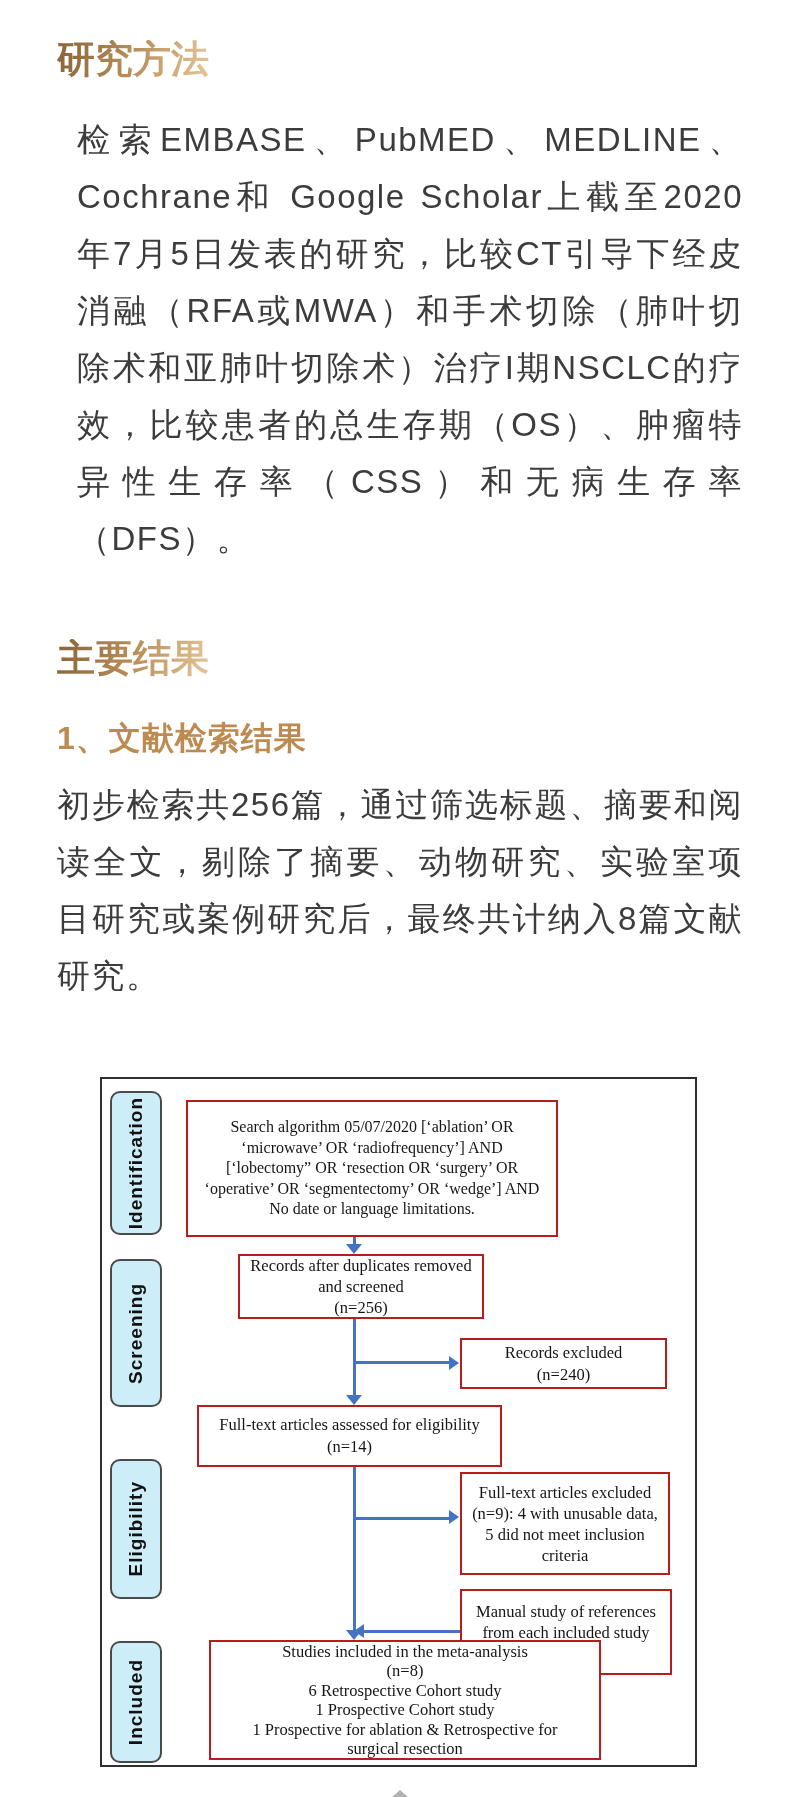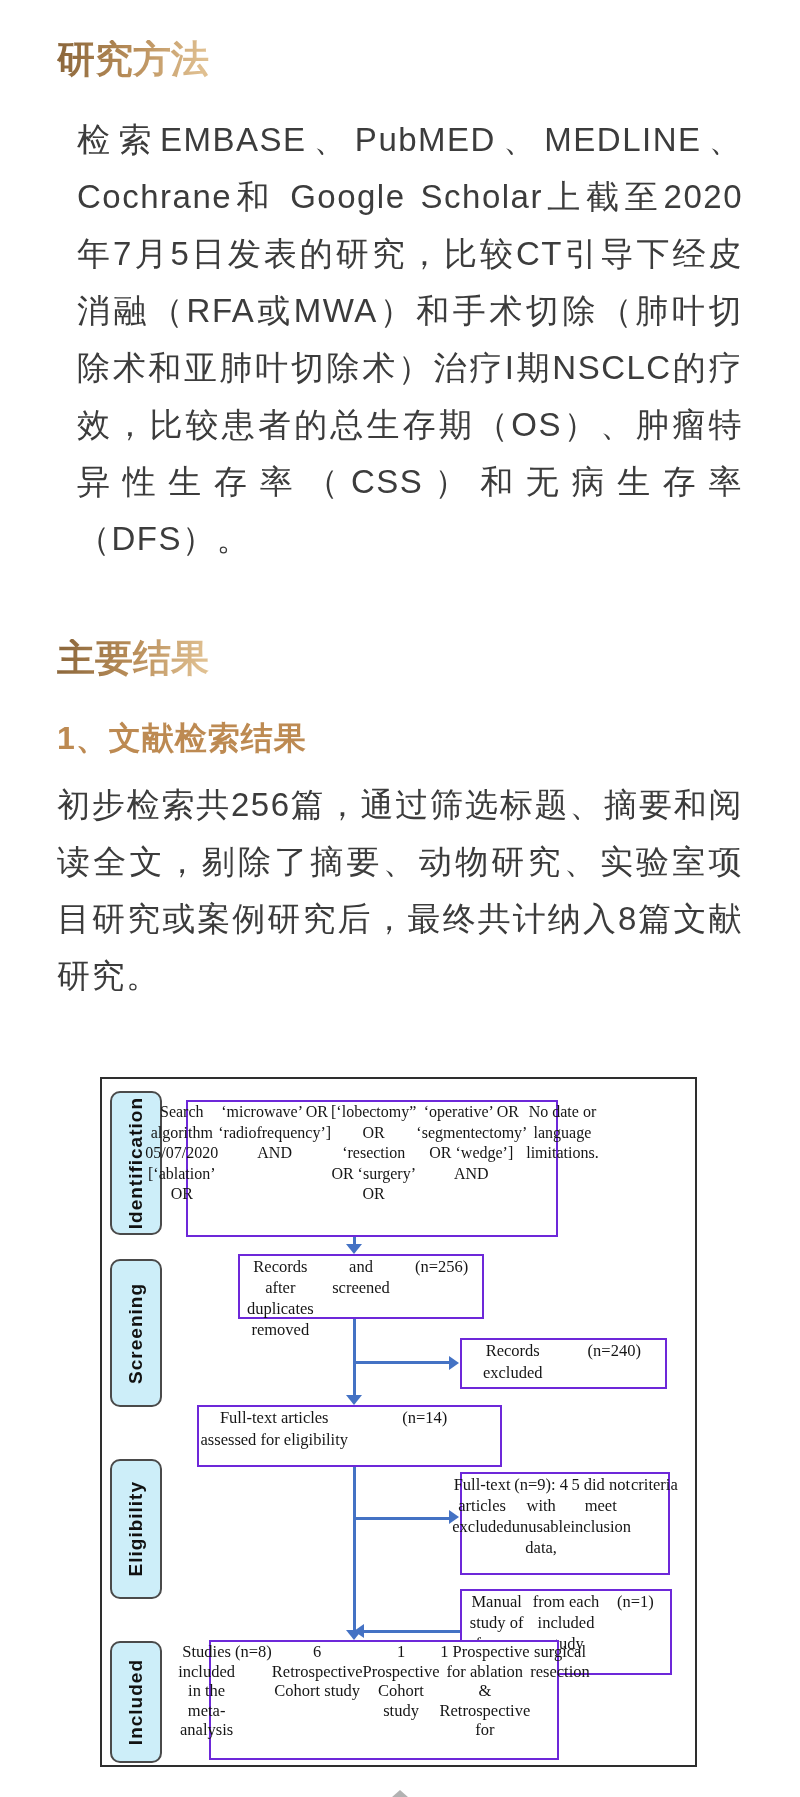--- a/index.html
+++ b/index.html
@@ -46,32 +46,32 @@
     box-sizing:border-box;
   }
   .stage span{
     writing-mode:vertical-rl;transform:rotate(180deg);
     font-family:"Liberation Sans","DejaVu Sans",sans-serif;
     font-weight:bold;font-size:19px;color:#111;letter-spacing:1px;
     white-space:nowrap;
   }
   .fbox{
     position:absolute;box-sizing:border-box;background:#fff;
-    border:2px solid #6d28d9;
-    display:flex;flex-direction:row;justify-content:center;
+    border:2px solid #b91c1c;
+    display:flex;flex-direction:column;justify-content:center;
     text-align:center;color:#151515;
   }
   .fbox div{width:100%;}
   .bx-search{left:84px;top:21px;width:372px;height:137px;font-size:16px;line-height:20.5px;}
   .bx-screened{left:136px;top:175px;width:246px;height:65px;font-size:16.5px;line-height:21px;}
   .bx-rec-excl{left:358px;top:259px;width:207px;height:51px;font-size:16.5px;line-height:22px;}
   .bx-fulltext{left:95px;top:326px;width:305px;height:62px;font-size:16.5px;line-height:22px;}
   .bx-ft-excl{left:358px;top:393px;width:210px;height:103px;font-size:16.5px;line-height:21px;}
   .bx-manual{left:358px;top:510px;width:212px;height:86px;font-size:16.5px;line-height:21px;}
-  .bx-included{left:107px;top:561px;width:350px;height:120px;font-size:16.5px;line-height:19.5px;}
+  .bx-included{left:107px;top:561px;width:392px;height:120px;font-size:16.5px;line-height:19.5px;}
   
   .aline{position:absolute;background:#4472c4;}
   .v{width:3px;}
   .h{height:3px;}
   .ah{position:absolute;width:0;height:0;}
   .ah-down{border-left:8px solid transparent;border-right:8px solid transparent;border-top:10px solid #4472c4;}
   .ah-right{border-top:7px solid transparent;border-bottom:7px solid transparent;border-left:10px solid #4472c4;}
   .ah-left{border-top:7px solid transparent;border-bottom:7px solid transparent;border-right:10px solid #4472c4;}
   
   .tri{

